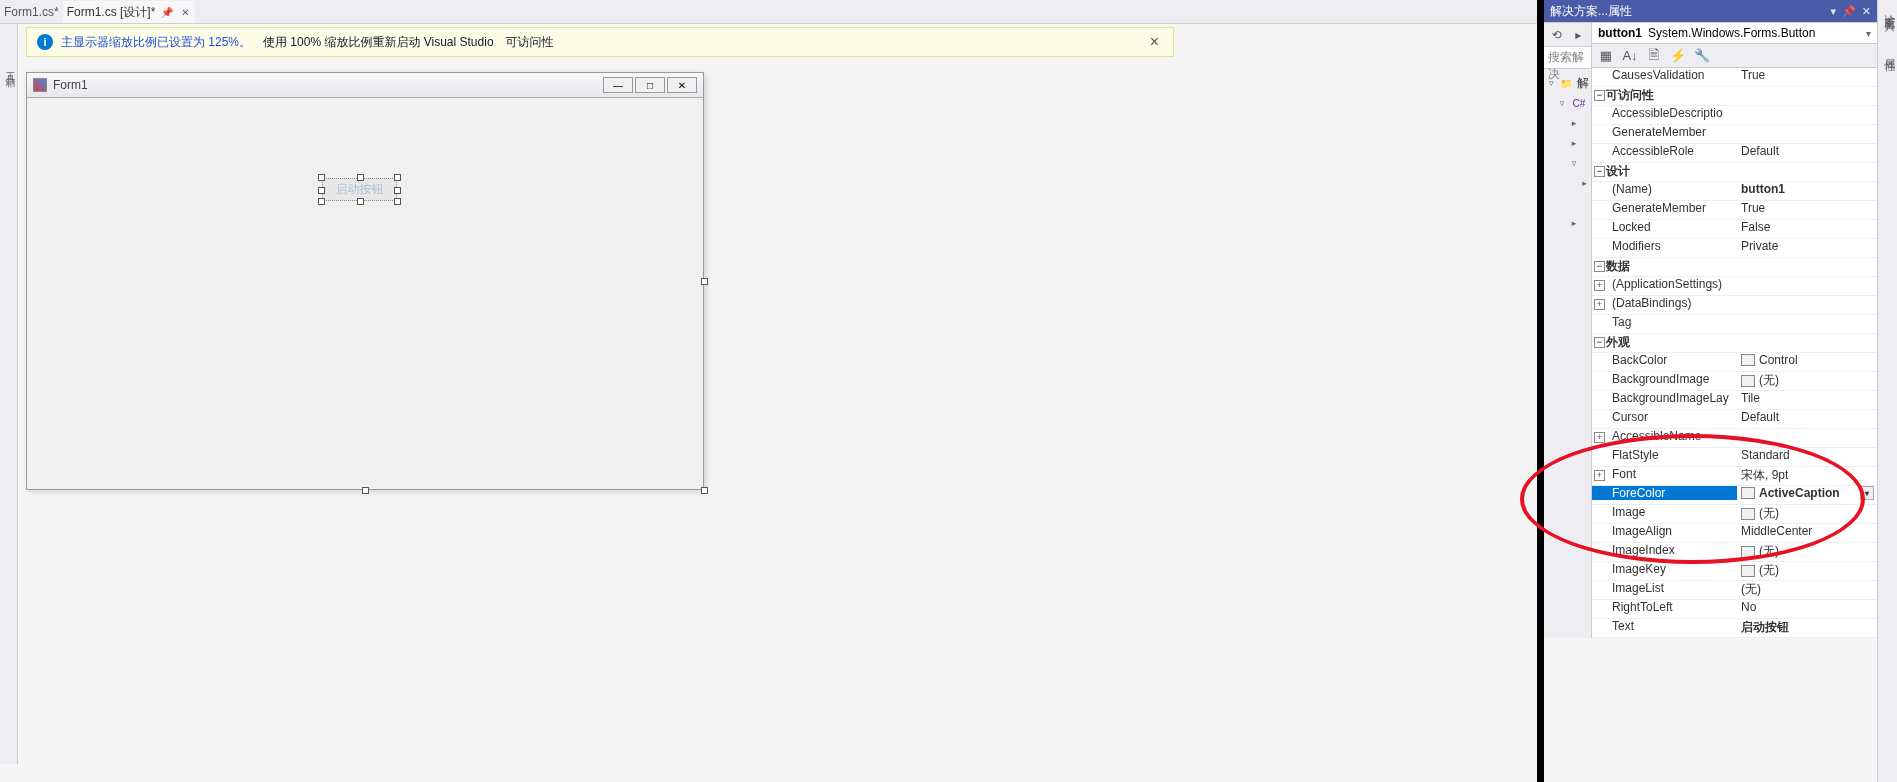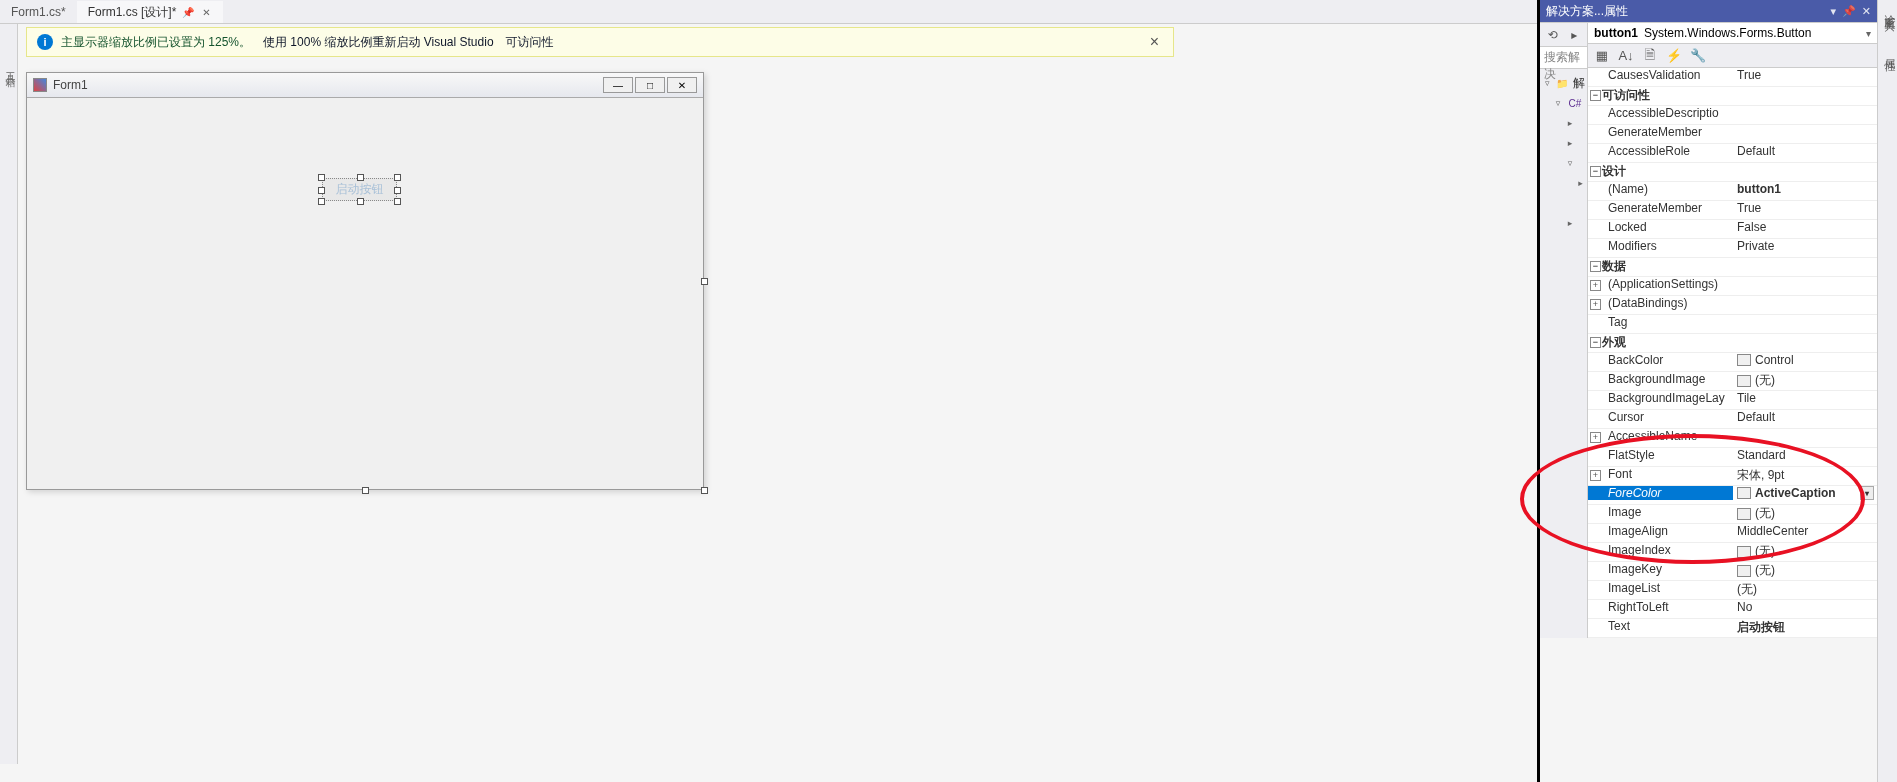--- a/index.html
+++ b/index.html
@@ -1,28 +1,28 @@
 <!DOCTYPE html>
 <html><head>
 <meta charset="utf-8">
 <style>
 * { margin: 0; padding: 0; box-sizing: border-box; font-family: "Microsoft YaHei", "Segoe UI", sans-serif; font-size: 12px; }
 body { background: #f5f5f5; width: 1897px; height: 782px; overflow: hidden; position: relative; }
 
 
 .tab-bar { height: 24px; background: #eeeef2; display: flex; align-items: flex-end; border-bottom: 1px solid #ccc; }
-.tab { padding: 3px 11px; cursor: pointer; display: flex; align-items: center; gap: 6px; height: 22px; }
+.tab { padding: 3px 4px; cursor: pointer; display: flex; align-items: center; gap: 6px; height: 22px; }
 .tab.inactive { color: #555; }
 .tab.active { background: #f7f7f9; color: #333; }
 .tab-pin, .tab-close { width: 12px; height: 12px; display: inline-flex; align-items: center; justify-content: center; font-size: 10px; color: #666; }
 
 
 .notif-bar { height: 30px; background: #fdfde7; border: 1px solid #e6e68a; display: flex; align-items: center; padding: 0 10px; margin: 3px 5px 3px 26px; width: 1148px; }
 .notif-icon { width: 16px; height: 16px; border-radius: 50%; background: #0078d4; color: #fff; display: flex; align-items: center; justify-content: center; font-size: 11px; font-weight: bold; margin-right: 8px; }
-.notif-text { color: #14532d; }
+.notif-text { color: #1d4ed8; }
 .notif-link { color: #0f172a; margin-left: 12px; cursor: pointer; }
 .notif-close { margin-left: auto; color: #555; font-size: 16px; cursor: pointer; padding: 0 4px; }
 
 
 .designer-wrap { position: absolute; left: 26px; top: 72px; }
 .form-window { width: 678px; height: 418px; background: #fff; border: 1px solid #999; box-shadow: 2px 2px 6px rgba(0,0,0,0.15); position: relative; }
 .form-titlebar { height: 25px; background: linear-gradient(#f8f8f8,#e6e8ee); border-bottom: 1px solid #aaa; display: flex; align-items: center; padding: 0 6px; }
 .form-icon { width: 14px; height: 14px; background: linear-gradient(45deg,#d44,#48d); margin-right: 6px; border: 1px solid #888; }
 .form-title { color: #444; }
 .win-btns { margin-left: auto; display: flex; gap: 2px; }
@@ -33,21 +33,21 @@
 .sel-button { position: absolute; left: 295px; top: 80px; width: 75px; height: 23px; background: #e8e8e8; border: 1px dotted #888; display: flex; align-items: center; justify-content: center; color: #a9c1d8; }
 .handle { position: absolute; width: 7px; height: 7px; background: #fff; border: 1px solid #555; }
 .h-tl { top:-5px; left:-5px; } .h-tc { top:-5px; left:50%; margin-left:-3px; } .h-tr { top:-5px; right:-5px; }
 .h-ml { top:50%; left:-5px; margin-top:-3px; } .h-mr { top:50%; right:-5px; margin-top:-3px; }
 .h-bl { bottom:-5px; left:-5px; } .h-bc { bottom:-5px; left:50%; margin-left:-3px; } .h-br { bottom:-5px; right:-5px; }
 .fh { position:absolute; width:7px; height:7px; background:#fff; border:1px solid #555; }
 
 
 .right-area { position: absolute; right: 0; top: 0; width: 360px; height: 782px; display: flex; }
 .vert-tab { width: 20px; background: #eeeef2; border-left: 1px solid #ccc; writing-mode: vertical-rl; text-orientation: upright; font-size: 11px; color: #555; padding-top: 6px; text-align: left; letter-spacing: 2px; }
-.panels { flex: 1; display: flex; flex-direction: column; border-left: 3px solid #000000; }
+.panels { flex: 1; display: flex; flex-direction: column; border-left: 7px solid #000000; }
 
 
 .sol-header { height: 22px; background: #4a5ba8; color: #fff; font-size: 11px; display: flex; align-items: center; padding: 0 6px; position: relative; }
 .sol-header .ctrl { margin-left: auto; display:flex; gap:6px; }
 .sol-header .ctrl span { cursor:pointer; opacity:0.85; font-size:11px; }
 
 
 .props { flex:1; background:#f5f5f5; display:flex; flex-direction:column; border-top:1px solid #ccc; }
 .props-obj { padding: 3px 6px; display:flex; align-items:center; border-bottom:1px solid #ccc; background:#fff; }
 .props-obj b { margin-right:6px; }
@@ -65,21 +65,21 @@
 .sol-tree .sq { width:14px; height:14px; display:flex; align-items:center; justify-content:center; font-size:10px; }
 
 
 .grid { flex:1; overflow-y:auto; background:#fff; position:relative; }
 .prow { display:flex; height:19px; align-items:flex-start; border-bottom:1px solid #eee; }
 .pname { width:145px; padding-left:20px; position:relative; color:#333; overflow:hidden; white-space:nowrap; }
 .pname.cat { font-weight:bold; padding-left:14px; }
 .pname .exp { position:absolute; left:2px; top:3px; width:11px; height:11px; border:1px solid #888; background:#fff; display:flex; align-items:center; justify-content:center; font-size:9px; line-height:1; color:#555; cursor:pointer; }
 .pval { flex:1; padding-left:4px; color:#333; display:flex; align-items:center; gap:4px; }
 .pval.bold { font-weight:bold; }
-.prow.selected .pname { background:#0078d4; color:#fff;font-style:italic; }
+.prow.selected .pname { background:#0078d4; color:#fff; }
 .prow.selected .pval { background:#fff; }
 .swatch { width:14px; height:12px; border:1px solid #888; background:#f0f0f0; }
 .dd-btn { width:14px; height:14px; border:1px solid #aaa; background:#eee; margin-left:auto; margin-right:3px; display:flex; align-items:center; justify-content:center; font-size:8px; }
 
 
 .red-circle { position:absolute; border:4px solid #e81123; border-radius:50%; pointer-events:none; }
 
 
 .left-stub { position:absolute; left:0; top:24px; width:18px; height:740px; background:#eeeef2; border-right:1px solid #ccc; writing-mode: vertical-rl; text-orientation: upright; font-size:10px; color:#666; padding-top:40px; letter-spacing:3px; }
 

